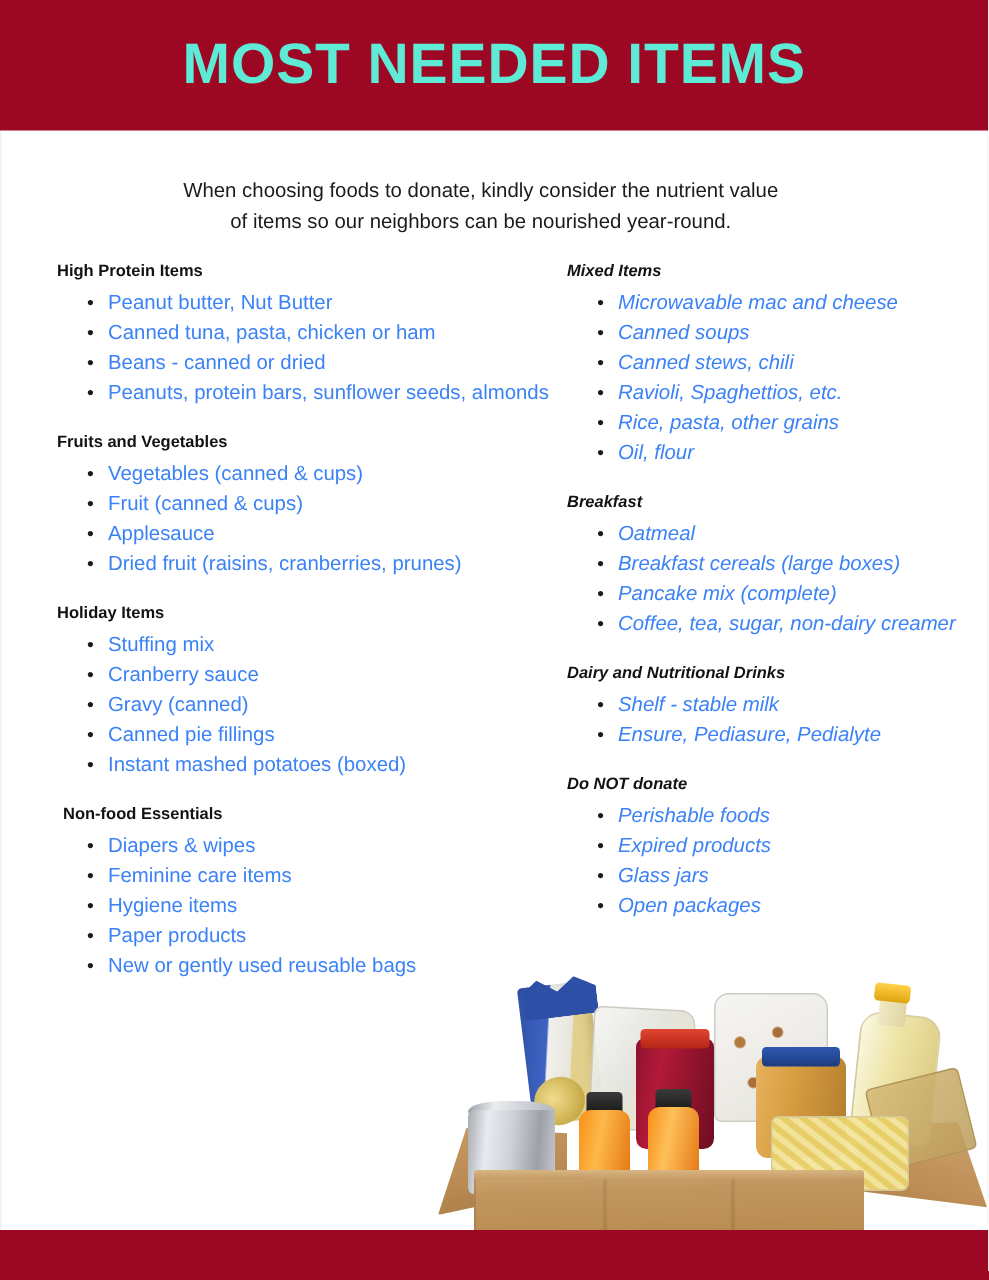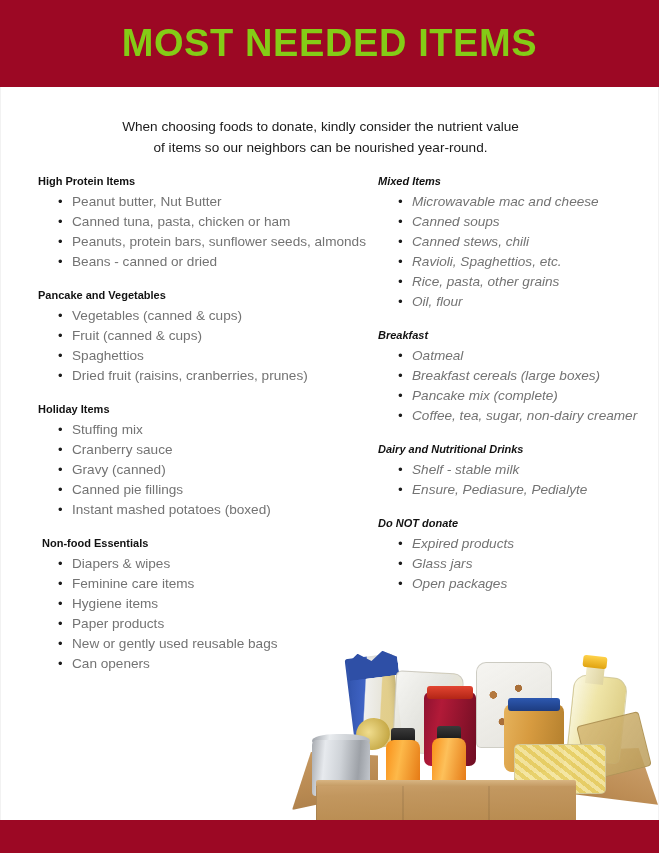--- a/index.html
+++ b/index.html
@@ -26,21 +26,21 @@
     left: 0;
     top: 0;
     width: 659px;
     height: 87px;
     background: #9c0824;
     display: flex;
     align-items: center;
     justify-content: center;
   }
   .header-title {
-    color: #84cc16;
+    color: #5eead4;
     font-size: 38px;
     font-weight: bold;
     letter-spacing: 0.6px;
     line-height: 1;
     text-align: center;
     margin: 0;
     padding-bottom: 2px;
   }
 
   
@@ -85,21 +85,21 @@
 
   ul.items {
     list-style: none;
     margin: 0;
     padding: 0 0 0 20px;
   }
   ul.items li {
     position: relative;
     font-size: 13.6px;
     line-height: 20px;
-    color: #737373;
+    color: #3b82f6;
     padding-left: 14px;
     margin: 0;
   }
   ul.items li::before {
     content: "\2022";
     position: absolute;
     left: 0;
     top: 0;
     font-size: 13px;
     line-height: 20px;
@@ -310,30 +310,30 @@
     <span class="sub-line">of items so our neighbors can be nourished year-round.</span>
   </div>
 
   <div class="columns">
     <div class="col col-left" id="left-column">
         <div class="section">
           <div class="section-heading">High Protein Items</div>
           <ul class="items">
             <li>Peanut butter, Nut Butter</li>
             <li>Canned tuna, pasta, chicken or ham</li>
+            <li>Beans - canned or dried</li>
             <li>Peanuts, protein bars, sunflower seeds, almonds</li>
-            <li>Beans - canned or dried</li>
-          </ul>
-        </div>
-        <div class="section">
-          <div class="section-heading">Pancake and Vegetables</div>
+          </ul>
+        </div>
+        <div class="section">
+          <div class="section-heading">Fruits and Vegetables</div>
           <ul class="items">
             <li>Vegetables (canned &amp; cups)</li>
             <li>Fruit (canned &amp; cups)</li>
-            <li>Spaghettios</li>
+            <li>Applesauce</li>
             <li>Dried fruit (raisins, cranberries, prunes)</li>
           </ul>
         </div>
         <div class="section">
           <div class="section-heading">Holiday Items</div>
           <ul class="items">
             <li>Stuffing mix</li>
             <li>Cranberry sauce</li>
             <li>Gravy (canned)</li>
             <li>Canned pie fillings</li>
@@ -341,21 +341,20 @@
           </ul>
         </div>
         <div class="section">
           <div class="section-heading indented">Non-food Essentials</div>
           <ul class="items">
             <li>Diapers &amp; wipes</li>
             <li>Feminine care items</li>
             <li>Hygiene items</li>
             <li>Paper products</li>
             <li>New or gently used reusable bags</li>
-            <li>Can openers</li>
           </ul>
         </div>
       </div>
     <div class="col col-right" id="right-column">
         <div class="section">
           <div class="section-heading">Mixed Items</div>
           <ul class="items">
             <li>Microwavable mac and cheese</li>
             <li>Canned soups</li>
             <li>Canned stews, chili</li>
@@ -376,20 +375,21 @@
         <div class="section">
           <div class="section-heading">Dairy and Nutritional Drinks</div>
           <ul class="items">
             <li>Shelf - stable milk</li>
             <li>Ensure, Pediasure, Pedialyte</li>
           </ul>
         </div>
         <div class="section">
           <div class="section-heading">Do NOT donate</div>
           <ul class="items">
+            <li>Perishable foods</li>
             <li>Expired products</li>
             <li>Glass jars</li>
             <li>Open packages</li>
           </ul>
         </div>
       </div>
   </div>
 
   <div class="box-photo">
     <div class="bx flap-left"></div>

